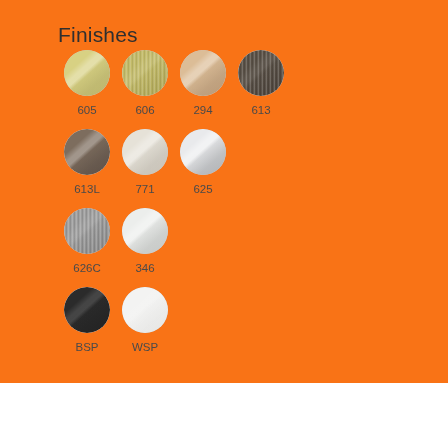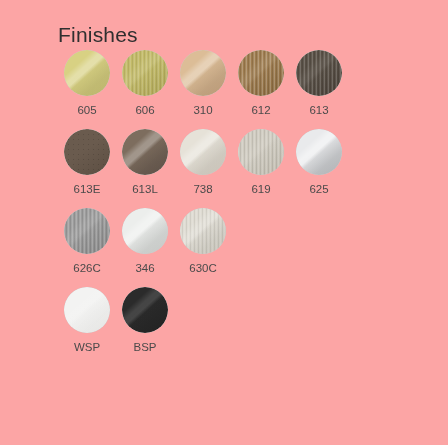--- a/index.html
+++ b/index.html
@@ -12,22 +12,22 @@
     width: 448px;
     height: 445px;
     overflow: hidden;
     font-family: "Liberation Sans", sans-serif;
     color: #3a3a3a;
   }
 
   #page {
     position: relative;
     width: 448px;
-    height: 445px;
-    background: #fca5a5;
+    height: 383px;
+    background: #f97316;
     box-sizing: border-box;
   }
 
   #title {
     position: absolute;
     left: 58px;
     top: 22px;
     font-size: 21px;
     font-weight: 400;
     letter-spacing: 0.2px;
@@ -160,77 +160,50 @@
           </div>
           <div class="swatch-label">606</div>
         </div>
         <div class="swatch-cell">
           <div class="swatch-disc">
             <div class="disc-base" style="background: linear-gradient(145deg, rgb(220, 189, 151) 0%, rgb(220, 189, 151) 45%, rgb(194, 160, 124) 100%);"></div>
             <div class="disc-grain" style="opacity: 0;"></div>
             <div class="disc-speckle" style="opacity: 0;"></div>
             <div class="disc-sheen" style="opacity: 0.55;"></div>
           </div>
-          <div class="swatch-label">310</div>
-        </div>
-        <div class="swatch-cell">
-          <div class="swatch-disc">
-            <div class="disc-base" style="background: linear-gradient(145deg, rgb(158, 124, 79) 0%, rgb(158, 124, 79) 45%, rgb(138, 106, 64) 100%);"></div>
-            <div class="disc-grain" style="opacity: 0.75;"></div>
-            <div class="disc-speckle" style="opacity: 0;"></div>
-            <div class="disc-sheen" style="opacity: 0.12;"></div>
-          </div>
-          <div class="swatch-label">612</div>
+          <div class="swatch-label">294</div>
         </div>
         <div class="swatch-cell">
           <div class="swatch-disc">
             <div class="disc-base" style="background: linear-gradient(145deg, rgb(88, 79, 69) 0%, rgb(88, 79, 69) 45%, rgb(74, 66, 58) 100%);"></div>
             <div class="disc-grain" style="opacity: 0.6;"></div>
             <div class="disc-speckle" style="opacity: 0;"></div>
             <div class="disc-sheen" style="opacity: 0.1;"></div>
           </div>
           <div class="swatch-label">613</div>
         </div>
       </div>
       <div class="swatch-row">
         <div class="swatch-cell">
           <div class="swatch-disc">
-            <div class="disc-base" style="background: linear-gradient(145deg, rgb(106, 91, 78) 0%, rgb(106, 91, 78) 45%, rgb(93, 79, 67) 100%);"></div>
-            <div class="disc-grain" style="opacity: 0;"></div>
-            <div class="disc-speckle" style="opacity: 0.9;"></div>
-            <div class="disc-sheen" style="opacity: 0;"></div>
-          </div>
-          <div class="swatch-label">613E</div>
-        </div>
-        <div class="swatch-cell">
-          <div class="swatch-disc">
             <div class="disc-base" style="background: linear-gradient(145deg, rgb(125, 109, 94) 0%, rgb(125, 109, 94) 45%, rgb(97, 83, 74) 100%);"></div>
             <div class="disc-grain" style="opacity: 0;"></div>
             <div class="disc-speckle" style="opacity: 0;"></div>
             <div class="disc-sheen" style="opacity: 0.5;"></div>
           </div>
           <div class="swatch-label">613L</div>
         </div>
         <div class="swatch-cell">
           <div class="swatch-disc">
             <div class="disc-base" style="background: linear-gradient(145deg, rgb(230, 226, 216) 0%, rgb(230, 226, 216) 45%, rgb(210, 204, 192) 100%);"></div>
             <div class="disc-grain" style="opacity: 0;"></div>
             <div class="disc-speckle" style="opacity: 0;"></div>
             <div class="disc-sheen" style="opacity: 0.55;"></div>
           </div>
-          <div class="swatch-label">738</div>
-        </div>
-        <div class="swatch-cell">
-          <div class="swatch-disc">
-            <div class="disc-base" style="background: linear-gradient(145deg, rgb(207, 203, 192) 0%, rgb(207, 203, 192) 45%, rgb(194, 189, 177) 100%);"></div>
-            <div class="disc-grain" style="opacity: 0.6;"></div>
-            <div class="disc-speckle" style="opacity: 0;"></div>
-            <div class="disc-sheen" style="opacity: 0.1;"></div>
-          </div>
-          <div class="swatch-label">619</div>
+          <div class="swatch-label">771</div>
         </div>
         <div class="swatch-cell">
           <div class="swatch-disc">
             <div class="disc-base" style="background: linear-gradient(145deg, rgb(233, 234, 236) 0%, rgb(233, 234, 236) 45%, rgb(185, 188, 191) 100%);"></div>
             <div class="disc-grain" style="opacity: 0;"></div>
             <div class="disc-speckle" style="opacity: 0;"></div>
             <div class="disc-sheen" style="opacity: 0.75;"></div>
           </div>
           <div class="swatch-label">625</div>
         </div>
@@ -247,45 +220,36 @@
         </div>
         <div class="swatch-cell">
           <div class="swatch-disc">
             <div class="disc-base" style="background: linear-gradient(145deg, rgb(236, 238, 236) 0%, rgb(236, 238, 236) 45%, rgb(207, 210, 207) 100%);"></div>
             <div class="disc-grain" style="opacity: 0;"></div>
             <div class="disc-speckle" style="opacity: 0;"></div>
             <div class="disc-sheen" style="opacity: 0.6;"></div>
           </div>
           <div class="swatch-label">346</div>
         </div>
-        <div class="swatch-cell">
-          <div class="swatch-disc">
-            <div class="disc-base" style="background: linear-gradient(145deg, rgb(222, 219, 210) 0%, rgb(222, 219, 210) 45%, rgb(203, 200, 189) 100%);"></div>
-            <div class="disc-grain" style="opacity: 0.5;"></div>
-            <div class="disc-speckle" style="opacity: 0;"></div>
-            <div class="disc-sheen" style="opacity: 0.3;"></div>
-          </div>
-          <div class="swatch-label">630C</div>
-        </div>
-      </div>
-      <div class="swatch-row">
+      </div>
+      <div class="swatch-row">
+        <div class="swatch-cell">
+          <div class="swatch-disc">
+            <div class="disc-base" style="background: linear-gradient(145deg, rgb(43, 43, 43) 0%, rgb(43, 43, 43) 45%, rgb(35, 35, 35) 100%);"></div>
+            <div class="disc-grain" style="opacity: 0;"></div>
+            <div class="disc-speckle" style="opacity: 0;"></div>
+            <div class="disc-sheen" style="opacity: 0.22;"></div>
+          </div>
+          <div class="swatch-label">BSP</div>
+        </div>
         <div class="swatch-cell">
           <div class="swatch-disc">
             <div class="disc-base" style="background: linear-gradient(145deg, rgb(243, 243, 242) 0%, rgb(243, 243, 242) 45%, rgb(232, 232, 230) 100%);"></div>
             <div class="disc-grain" style="opacity: 0;"></div>
             <div class="disc-speckle" style="opacity: 0;"></div>
             <div class="disc-sheen" style="opacity: 0.12;"></div>
           </div>
           <div class="swatch-label">WSP</div>
         </div>
-        <div class="swatch-cell">
-          <div class="swatch-disc">
-            <div class="disc-base" style="background: linear-gradient(145deg, rgb(43, 43, 43) 0%, rgb(43, 43, 43) 45%, rgb(35, 35, 35) 100%);"></div>
-            <div class="disc-grain" style="opacity: 0;"></div>
-            <div class="disc-speckle" style="opacity: 0;"></div>
-            <div class="disc-sheen" style="opacity: 0.22;"></div>
-          </div>
-          <div class="swatch-label">BSP</div>
-        </div>
       </div>
     </div>
 
 </div>
 
 </body></html>

